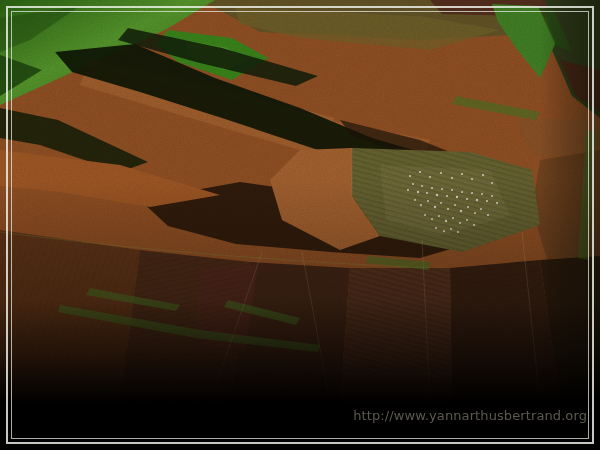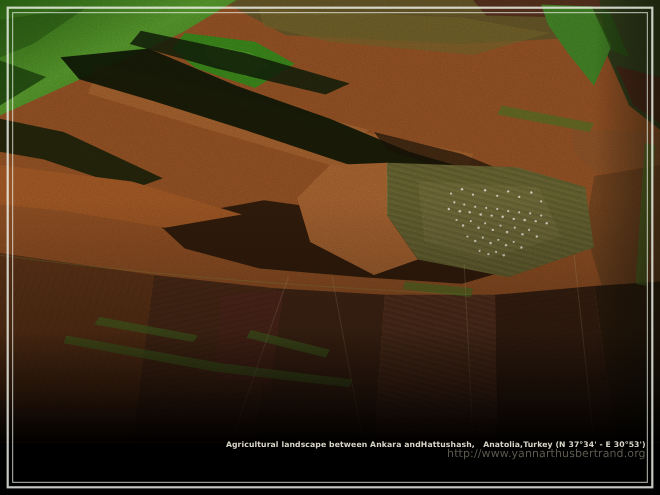--- a/index.html
+++ b/index.html
@@ -7,21 +7,21 @@
          font-family:"DejaVu Sans", sans-serif;}
   .photo{position:absolute;left:0;top:0;width:600px;height:402px;}
   .photo svg{display:block;}
   .frame-outer{position:absolute;left:6px;top:6px;right:6px;bottom:6px;
                border:2px solid rgba(240,244,236,.82);z-index:5;pointer-events:none;}
   .frame-inner{position:absolute;left:11px;top:11px;right:11px;bottom:11px;
                border:1px solid rgba(236,240,230,.72);z-index:5;pointer-events:none;}
   .caption{position:absolute;right:13px;top:400px;text-align:right;z-index:6;}
   .caption .l1{font-size:7px;font-weight:bold;color:#d9d5c9;line-height:9px;
                white-space:pre;letter-spacing:.1px;}
-  .caption .l2{font-size:10px;color:#5d594f;line-height:8px;letter-spacing:.1px;}
+  .caption .l2{font-size:13px;color:#5d594f;line-height:8px;letter-spacing:.1px;margin-top:12px;}
 </style>
 </head>
 <body>
 
 <div class="stage">
 
   <div class="photo">
     <svg width="600" height="402" viewBox="0 0 600 402">
       <defs>
         <linearGradient id="greenGrad" x1="0" y1="0" x2="1" y2="1">
@@ -183,17 +183,16 @@
       <rect x="540" y="0" width="60" height="402" fill="url(#rightVig)"></rect>
       <rect x="0" y="300" width="600" height="102" fill="url(#fadeBlack)"></rect>
       <rect x="0" y="0" width="600" height="402" filter="url(#grain)" opacity="0.16"></rect>
     </svg>
   </div>
 
   <div class="frame-outer"></div>
   <div class="frame-inner"></div>
 
   <div class="caption">
-    <div class="l1">Agricultural landscape between Ankara andHattushash,   Anatolia,Turkey (N 37°34' - E 30°53')</div>
     <div class="l2">http://www.yannarthusbertrand.org</div>
   </div>
 
 </div>
 
 </body></html>

